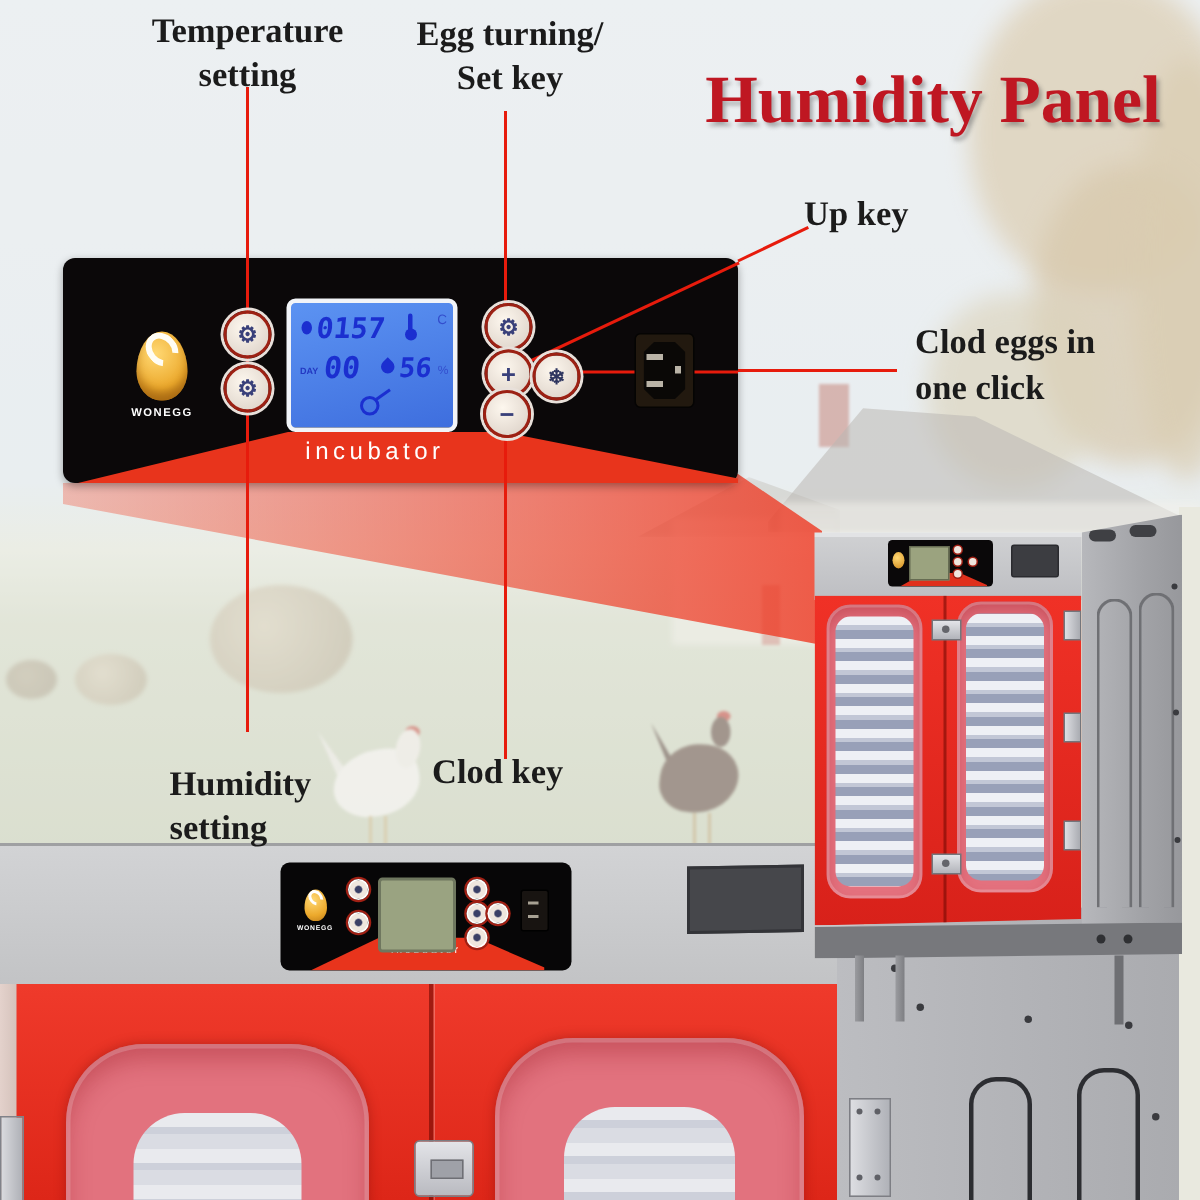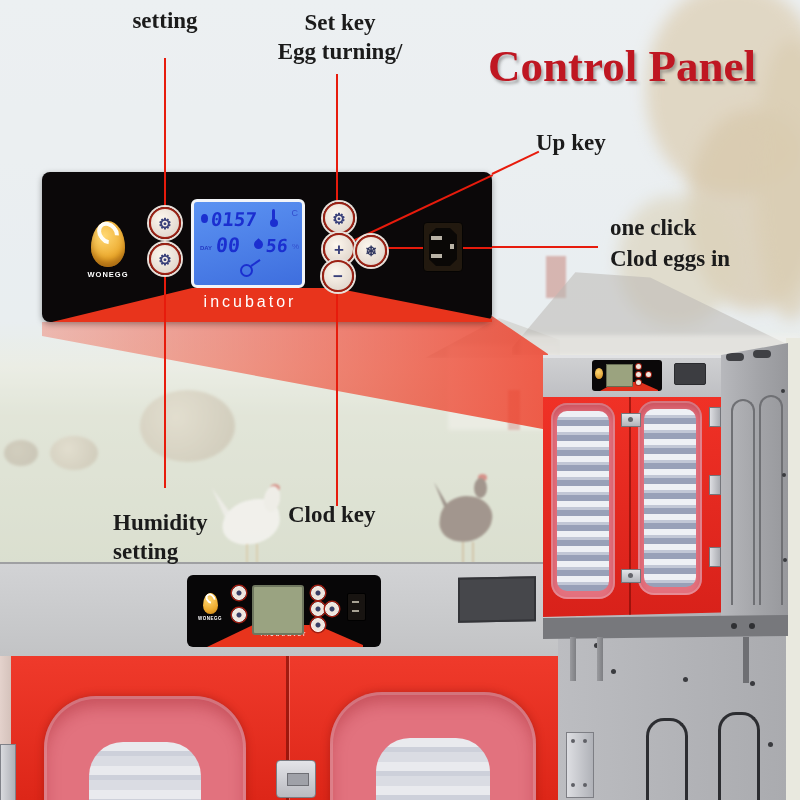--- a/index.html
+++ b/index.html
@@ -381,32 +381,33 @@
     </div>
   </div>
 
   <div class="abs rline lineA1"></div>
   <div class="abs rline lineA3"></div>
   <div class="abs rline lineB1"></div>
   <div class="abs rline lineB3"></div>
   <div class="abs rline lineC2"></div>
   <div class="abs rline lineD2"></div>
 
-  <div class="abs title">Control Panel</div>
+  <div class="abs title">Humidity Panel</div>
   <div class="lbl lbl-temp">
+    <div>Temperature</div>
     <div>setting</div>
   </div>
   <div class="lbl lbl-egg">
+    <div>Egg turning/</div>
     <div>Set key</div>
-    <div>Egg turning/</div>
   </div>
   <div class="lbl lbl-up">Up key</div>
   <div class="lbl lbl-clod">
+    <div>Clod eggs in</div>
     <div>one click</div>
-    <div>Clod eggs in</div>
   </div>
   <div class="lbl lbl-hum">
     <div>Humidity</div>
     <div>setting</div>
   </div>
   <div class="lbl lbl-down">Clod key</div>
 
 </div>
 
 </body></html>

